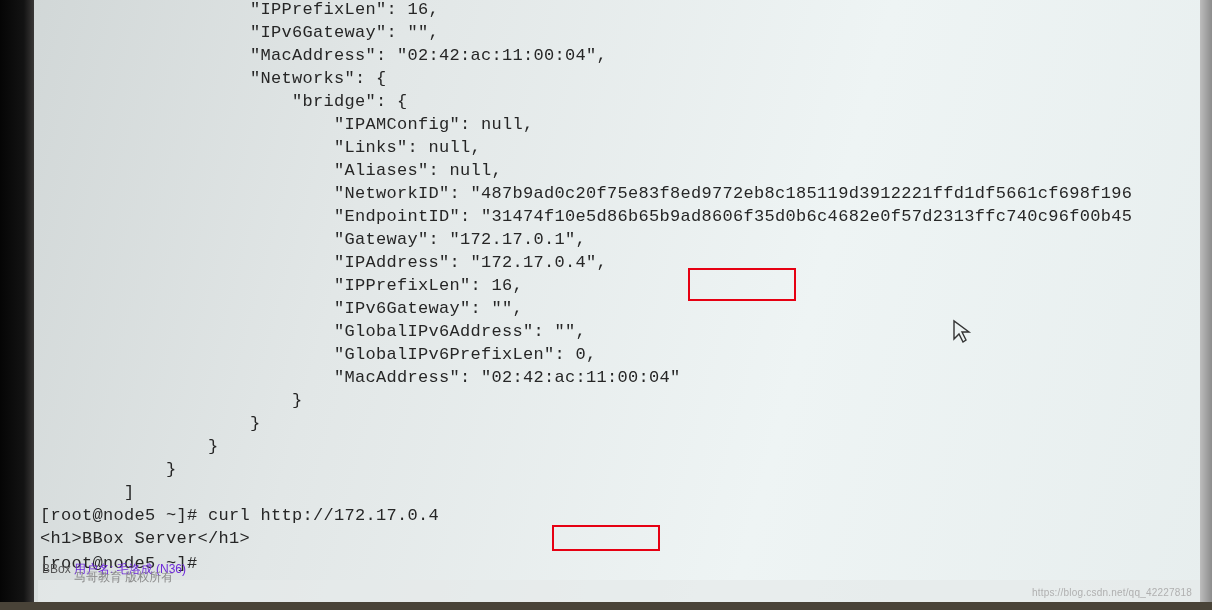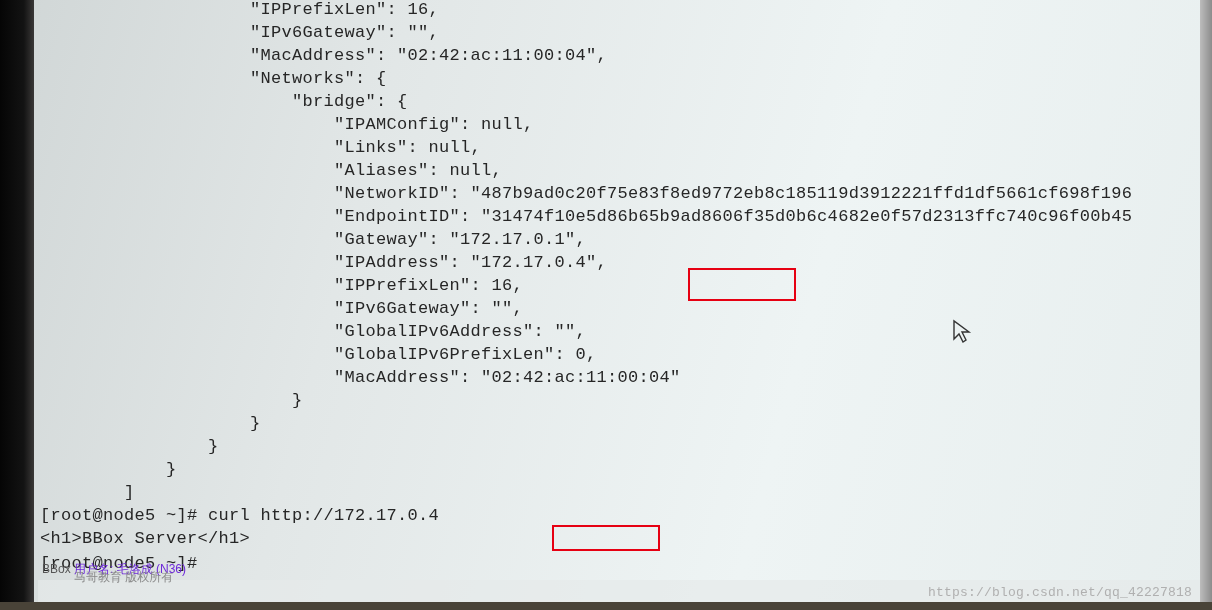--- a/index.html
+++ b/index.html
@@ -96,22 +96,22 @@
     z-index: 25;
     background: rgba(230,234,234,0.7);
   }
   .status-left { position:absolute; left:4px; bottom:0; }
   .status-blue { color: #6d28d9; }
   .status-gray { color: #888; }
   .watermark {
     position: absolute;
     right: 20px;
     bottom: 6px;
-    font-family: Liberation Mono, monospace;
-    font-size: 13px;
+    font-family: Liberation Sans, sans-serif;
+    font-size: 10px;
     color: #b0b0b0;
     letter-spacing:0.2px;
     z-index: 40;
     text-align: center;
   }
 </style>
 </head>
 <body>
 
 <div class="screen-bg"></div>

